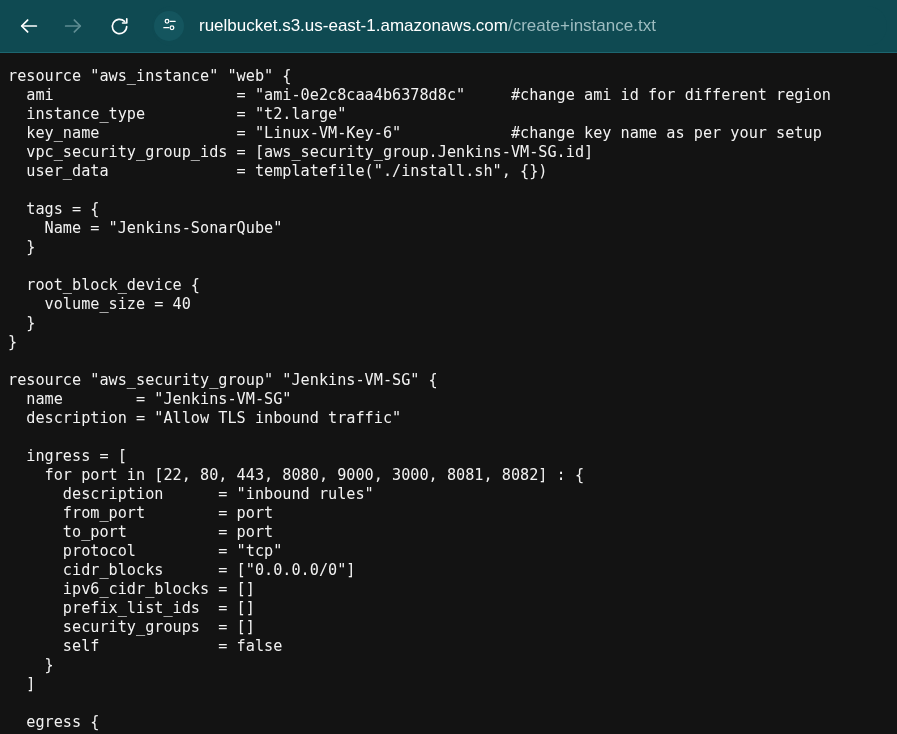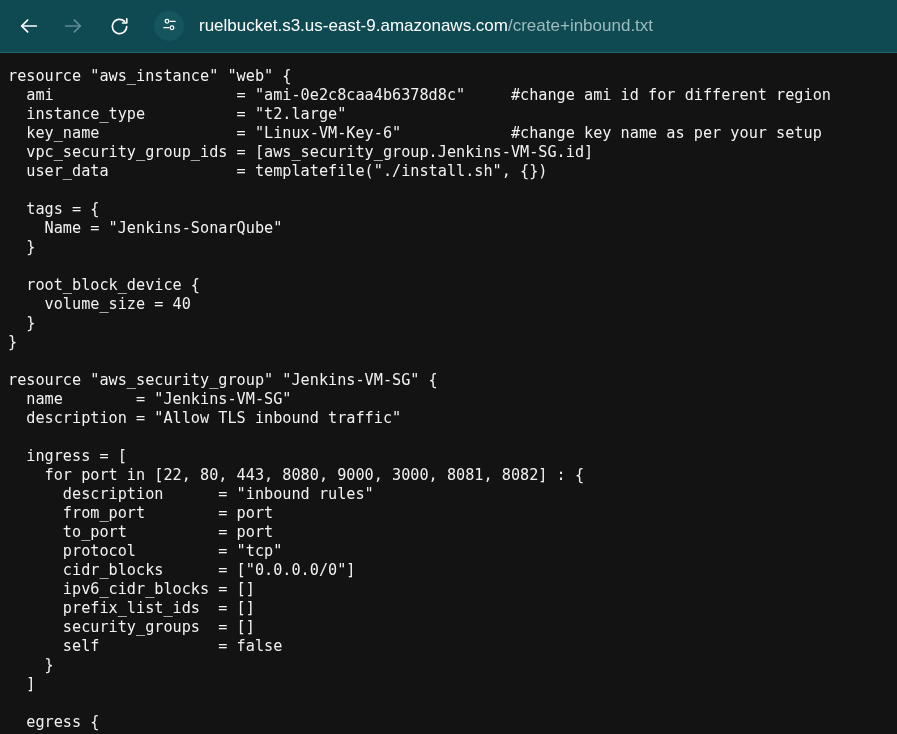--- a/index.html
+++ b/index.html
@@ -130,21 +130,21 @@
       <span>
         <svg width="17" height="17" viewBox="0 0 24 24" fill="none" stroke="#ffffff" stroke-width="1.8" stroke-linecap="round">
           <line x1="13" y1="7.5" x2="20" y2="7.5"></line>
           <line x1="4" y1="16.5" x2="11" y2="16.5"></line>
           <circle cx="8.5" cy="7.5" r="2.6"></circle>
           <circle cx="15.5" cy="16.5" r="2.6"></circle>
         </svg>
       </span>
     </div>
     <div id="omnibox-url-text">
-      <span class="url-host">ruelbucket.s3.us-east-9.amazonaws.com</span><span class="url-path">/create+inbound.txt</span>
+      <span class="url-host">ruelbucket.s3.us-east-1.amazonaws.com</span><span class="url-path">/create+instance.txt</span>
     </div>
   </div>
 
 </div>
 
 <div id="page-content">
   <pre id="plaintext-document">resource "aws_instance" "web" {
   ami                    = "ami-0e2c8caa4b6378d8c"     #change ami id for different region
   instance_type          = "t2.large"
   key_name               = "Linux-VM-Key-6"            #change key name as per your setup

